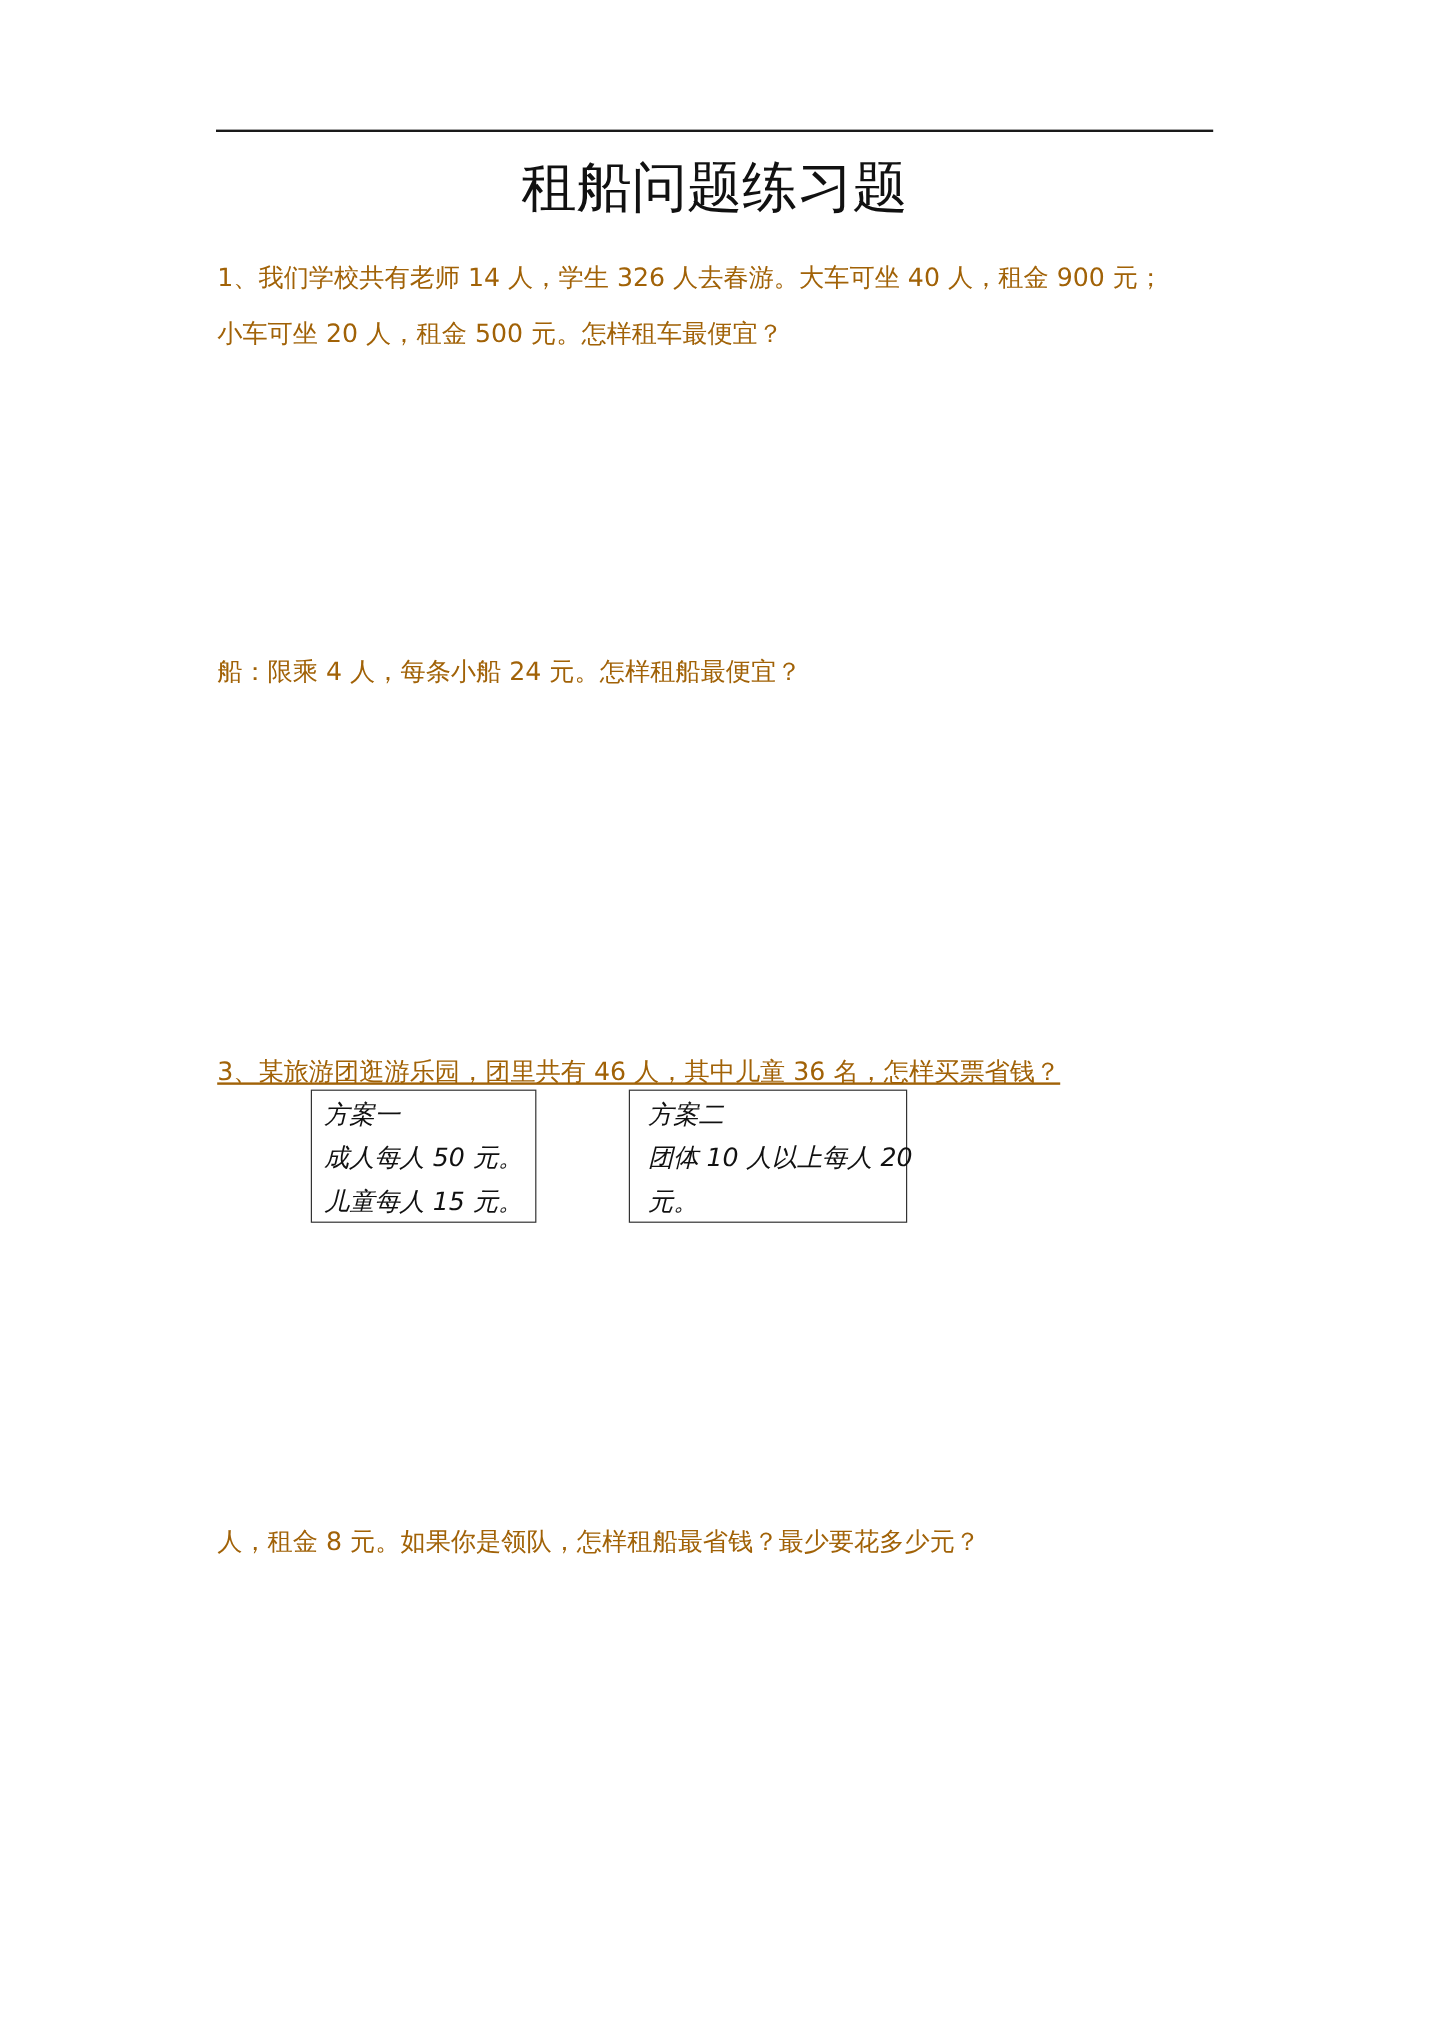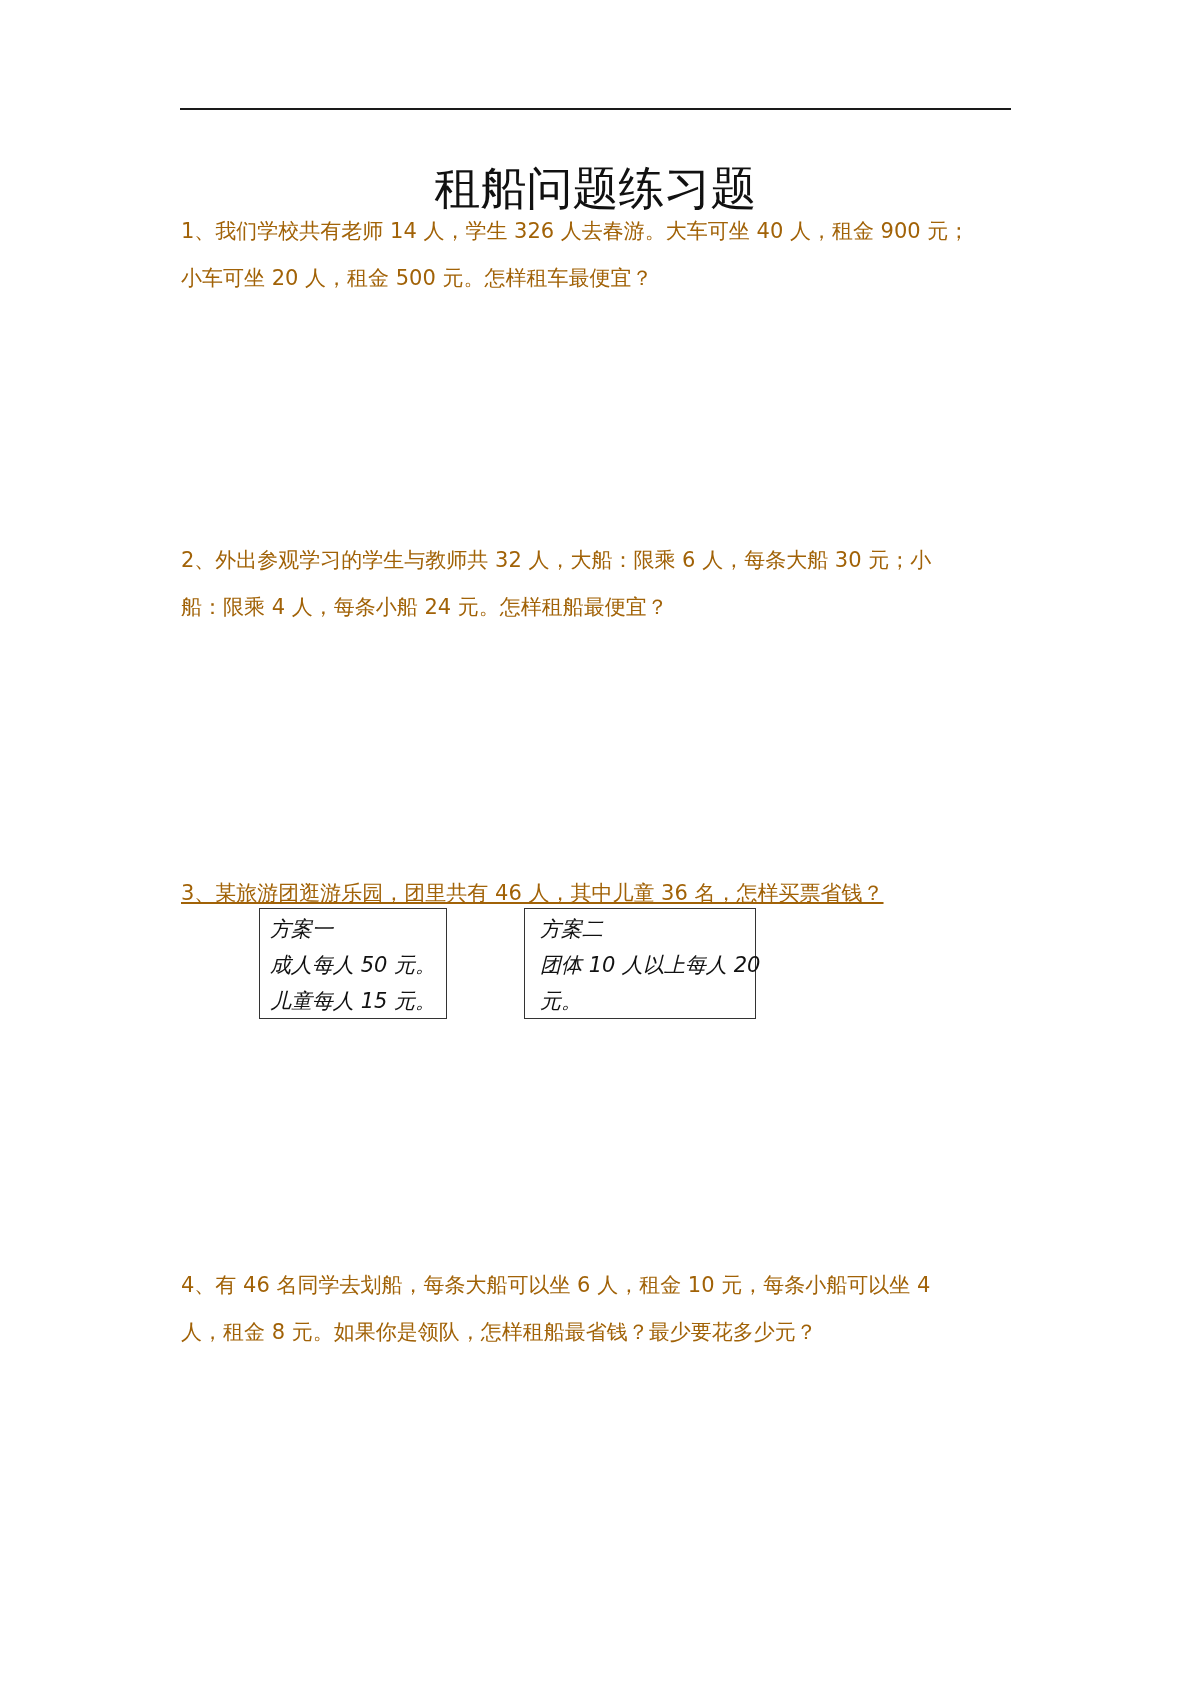--- a/index.html
+++ b/index.html
@@ -27,21 +27,20 @@
       position: absolute;
       left: 0;
       width: 1191px;
       top: 126px;
       text-align: center;
       font-family: "DejaVu Serif", "Liberation Serif", serif;
       font-size: 46px;
       line-height: 60px;
       letter-spacing: 0px;
       color: #111;
-      margin-top: 32px;
     }
     .question {
       position: absolute;
       left: 181px;
       width: 835px;
       font-size: 21px;
       line-height: 47px;
       color: #a16207;
       text-align: justify;
       text-align-last: left;
@@ -89,36 +88,34 @@
 <div class="rule"></div>
 
 <div class="title">租船问题练习题</div>
 
 <div class="question" id="q1">
   <span class="line">1、我们学校共有老师 14 人，学生 326 人去春游。大车可坐 40 人，租金 900 元；</span>
   <span class="line">小车可坐 20 人，租金 500 元。怎样租车最便宜？</span>
 </div>
 
 <div class="question" id="q2">
-  <span class="line">2、外出参观学习的学生与教师共 32 人，大船：限乘 6 人，每条大船 30 元；小</span>
   <span class="line">船：限乘 4 人，每条小船 24 元。怎样租船最便宜？</span>
 </div>
 
 <div class="question" id="q3">
   <span class="line">3、某旅游团逛游乐园，团里共有 46 人，其中儿童 36 名，怎样买票省钱？</span>
 </div>
 
 <div class="plan-box" id="plan1">
   <span class="pl">方案一</span>
   <span class="pl">成人每人 50 元。</span>
   <span class="pl">儿童每人 15 元。</span>
 </div>
 
 <div class="plan-box" id="plan2">
   <span class="pl">方案二</span>
   <span class="pl">团体 10 人以上每人 20</span>
   <span class="pl">元。</span>
 </div>
 
 <div class="question" id="q4">
-  <span class="line">4、有 46 名同学去划船，每条大船可以坐 6 人，租金 10 元，每条小船可以坐 4</span>
   <span class="line">人，租金 8 元。如果你是领队，怎样租船最省钱？最少要花多少元？</span>
 </div>
 
 </body></html>

